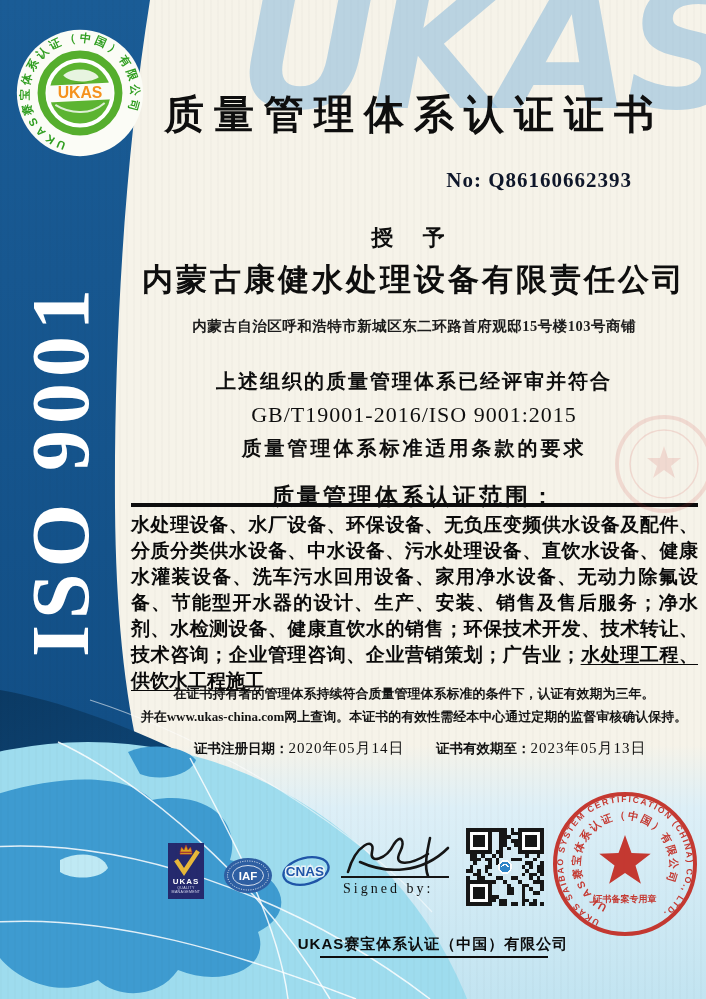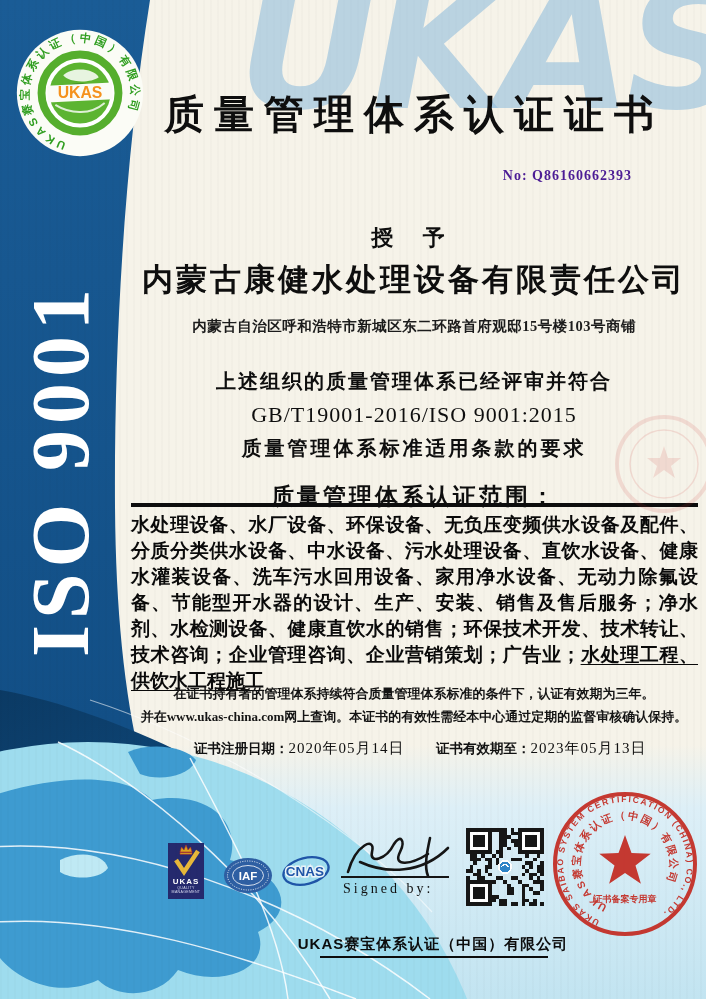--- a/index.html
+++ b/index.html
@@ -13,22 +13,22 @@
 
   
   #bg{position:absolute;inset:0;}
 
   
   #watermark{left:238px;top:-52px;font-family:"DejaVu Sans","Liberation Sans",sans-serif;
      font-style:italic;font-weight:bold;font-size:172px;letter-spacing:-6px;
      color:rgba(148,190,220,.62);z-index:1;}
 
   #title{top:76px;font-size:40px;font-weight:bold;letter-spacing:10px;z-index:2;}
-  #certno{top:168px;width:504px;text-align:right;font-weight:bold;font-size:14px;
-     color:#4c1d95;letter-spacing:1px;z-index:2;}
+  #certno{top:168px;width:504px;text-align:right;font-weight:bold;font-size:21px;
+     color:#0f172a;letter-spacing:1px;z-index:2;}
   #awarded{top:212px;font-size:22px;font-weight:bold;letter-spacing:12px;}
   #company{top:248px;font-size:31px;font-weight:bold;letter-spacing:3px;}
   #address{top:306px;font-size:14.5px;font-weight:600;letter-spacing:.5px;color:#1c1c1c;}
   #stmt1{top:357px;font-size:20px;font-weight:600;letter-spacing:2px;}
   #standard{top:391px;font-size:22px;letter-spacing:1px;}
   #stmt2{top:424px;font-size:20px;font-weight:600;letter-spacing:3px;}
   #scopehead{top:470px;font-size:23px;font-weight:bold;letter-spacing:3px;}
   #rule{left:131px;top:503px;width:567px;height:4px;background:#0d0d0d;}
   #scope{left:131px;top:512px;width:567px;text-align:justify;font-size:19px;font-weight:bold;
      line-height:26px;color:#0a0a0a;font-family:"Liberation Sans","DejaVu Sans",sans-serif;}

